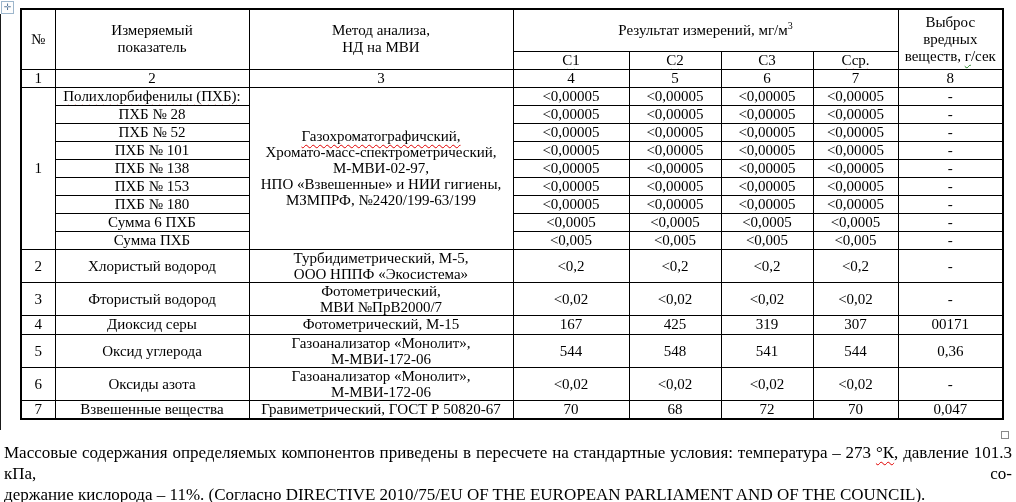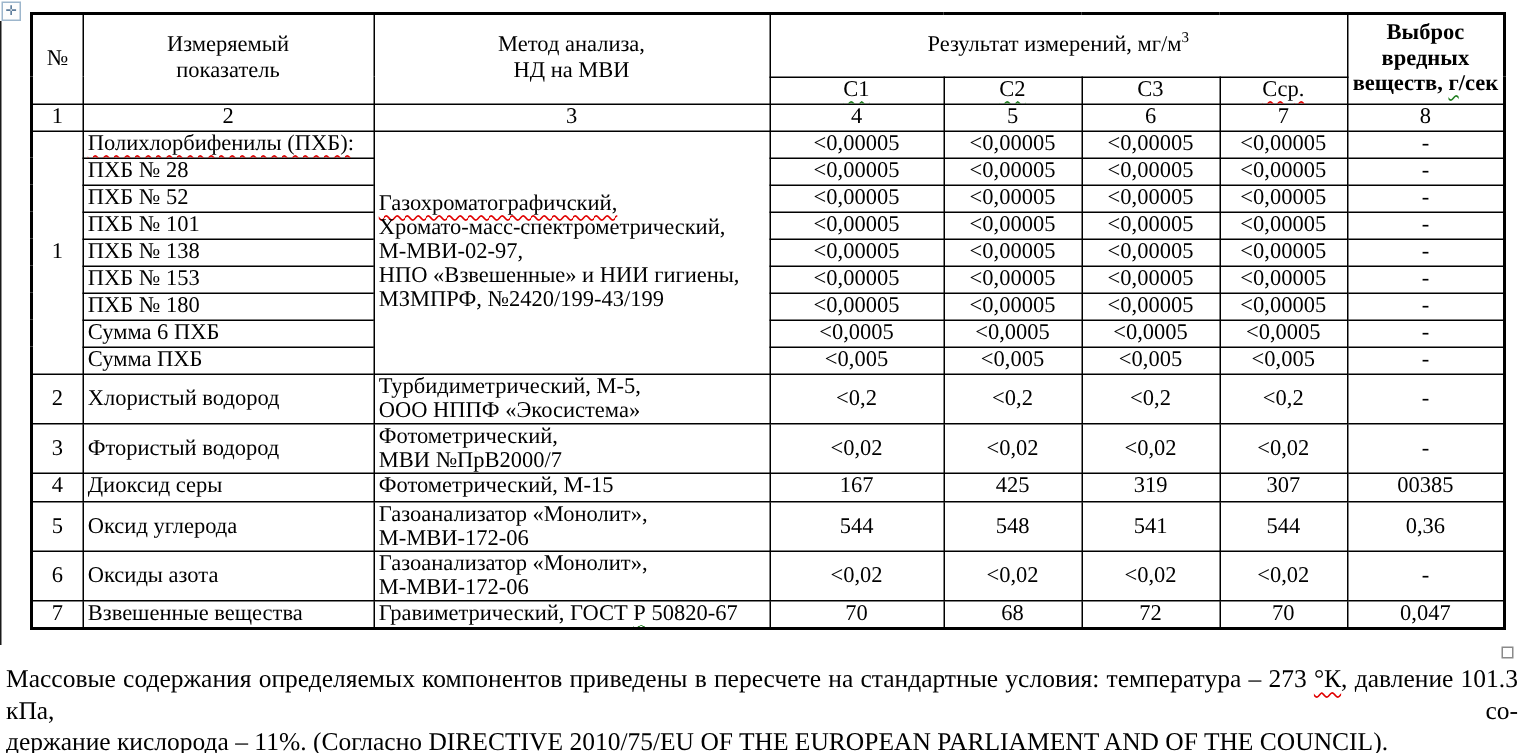--- a/index.html
+++ b/index.html
@@ -29,22 +29,22 @@
     position:absolute; left:20px; top:8px; width:982px;
     border-collapse:collapse; table-layout:fixed;
     border:2px solid #000;
   }
   table.tbl td {
     border:1px solid #000; padding:0 3px;
     font-size:15px; line-height:17px; vertical-align:middle;
     overflow:hidden;
   }
   .center { text-align:center; }
-  .left   { text-align:left; }
-  .bold   { font-weight:bold; }
+  .left   { text-align:center; }
+  .bold   { font-weight:normal; }
   .pre    { white-space:pre-line; }
 
   tr.row-head-main td { height:42px; }
   tr.row-head-sub td  { height:17px; }
   tr.row-idx td       { height:18px; }
   tr.row-g td         { height:18px; line-height:16px; }
   tr.row-2l td        { height:33px; line-height:16px; }
   tr.row-1l td        { height:19px; }
 
   sup.u3 { font-size:10px; vertical-align:super; line-height:0; }
@@ -121,21 +121,21 @@
   </tr>
 
   <tr class="row-g">
     <td rowspan="9" class="center">1</td>
     <td class="left"><span class="sp-red">Полихлорбифенилы (ПХБ):</span></td>
     <td rowspan="9" class="left">
       <div><span class="sp-red">Газохроматографичский,</span></div>
       <div>Хромато-масс-спектрометрический,</div>
       <div>М-МВИ-02-97,</div>
       <div>НПО «Взвешенные» и НИИ гигиены,</div>
-      <div>МЗМПРФ, №2420/199-43/199</div>
+      <div>МЗМПРФ, №2420/199-63/199</div>
     </td>
     <td class="center">&lt;0,00005</td>
     <td class="center">&lt;0,00005</td>
     <td class="center">&lt;0,00005</td>
     <td class="center">&lt;0,00005</td>
     <td class="center">-</td>
   </tr>
   <tr class="row-g">
     <td class="left">ПХБ № 28</td>
     <td class="center">&lt;0,00005</td>
@@ -226,21 +226,21 @@
   </tr>
 
   <tr class="row-1l">
     <td class="center">4</td>
     <td class="left">Диоксид серы</td>
     <td class="left">Фотометрический, М-15</td>
     <td class="center">167</td>
     <td class="center">425</td>
     <td class="center">319</td>
     <td class="center">307</td>
-    <td class="center">00385</td>
+    <td class="center">00171</td>
   </tr>
 
   <tr class="row-2l">
     <td class="center">5</td>
     <td class="left">Оксид углерода</td>
     <td class="left pre">Газоанализатор «Монолит»,
 М-МВИ-172-06</td>
     <td class="center">544</td>
     <td class="center">548</td>
     <td class="center">541</td>

